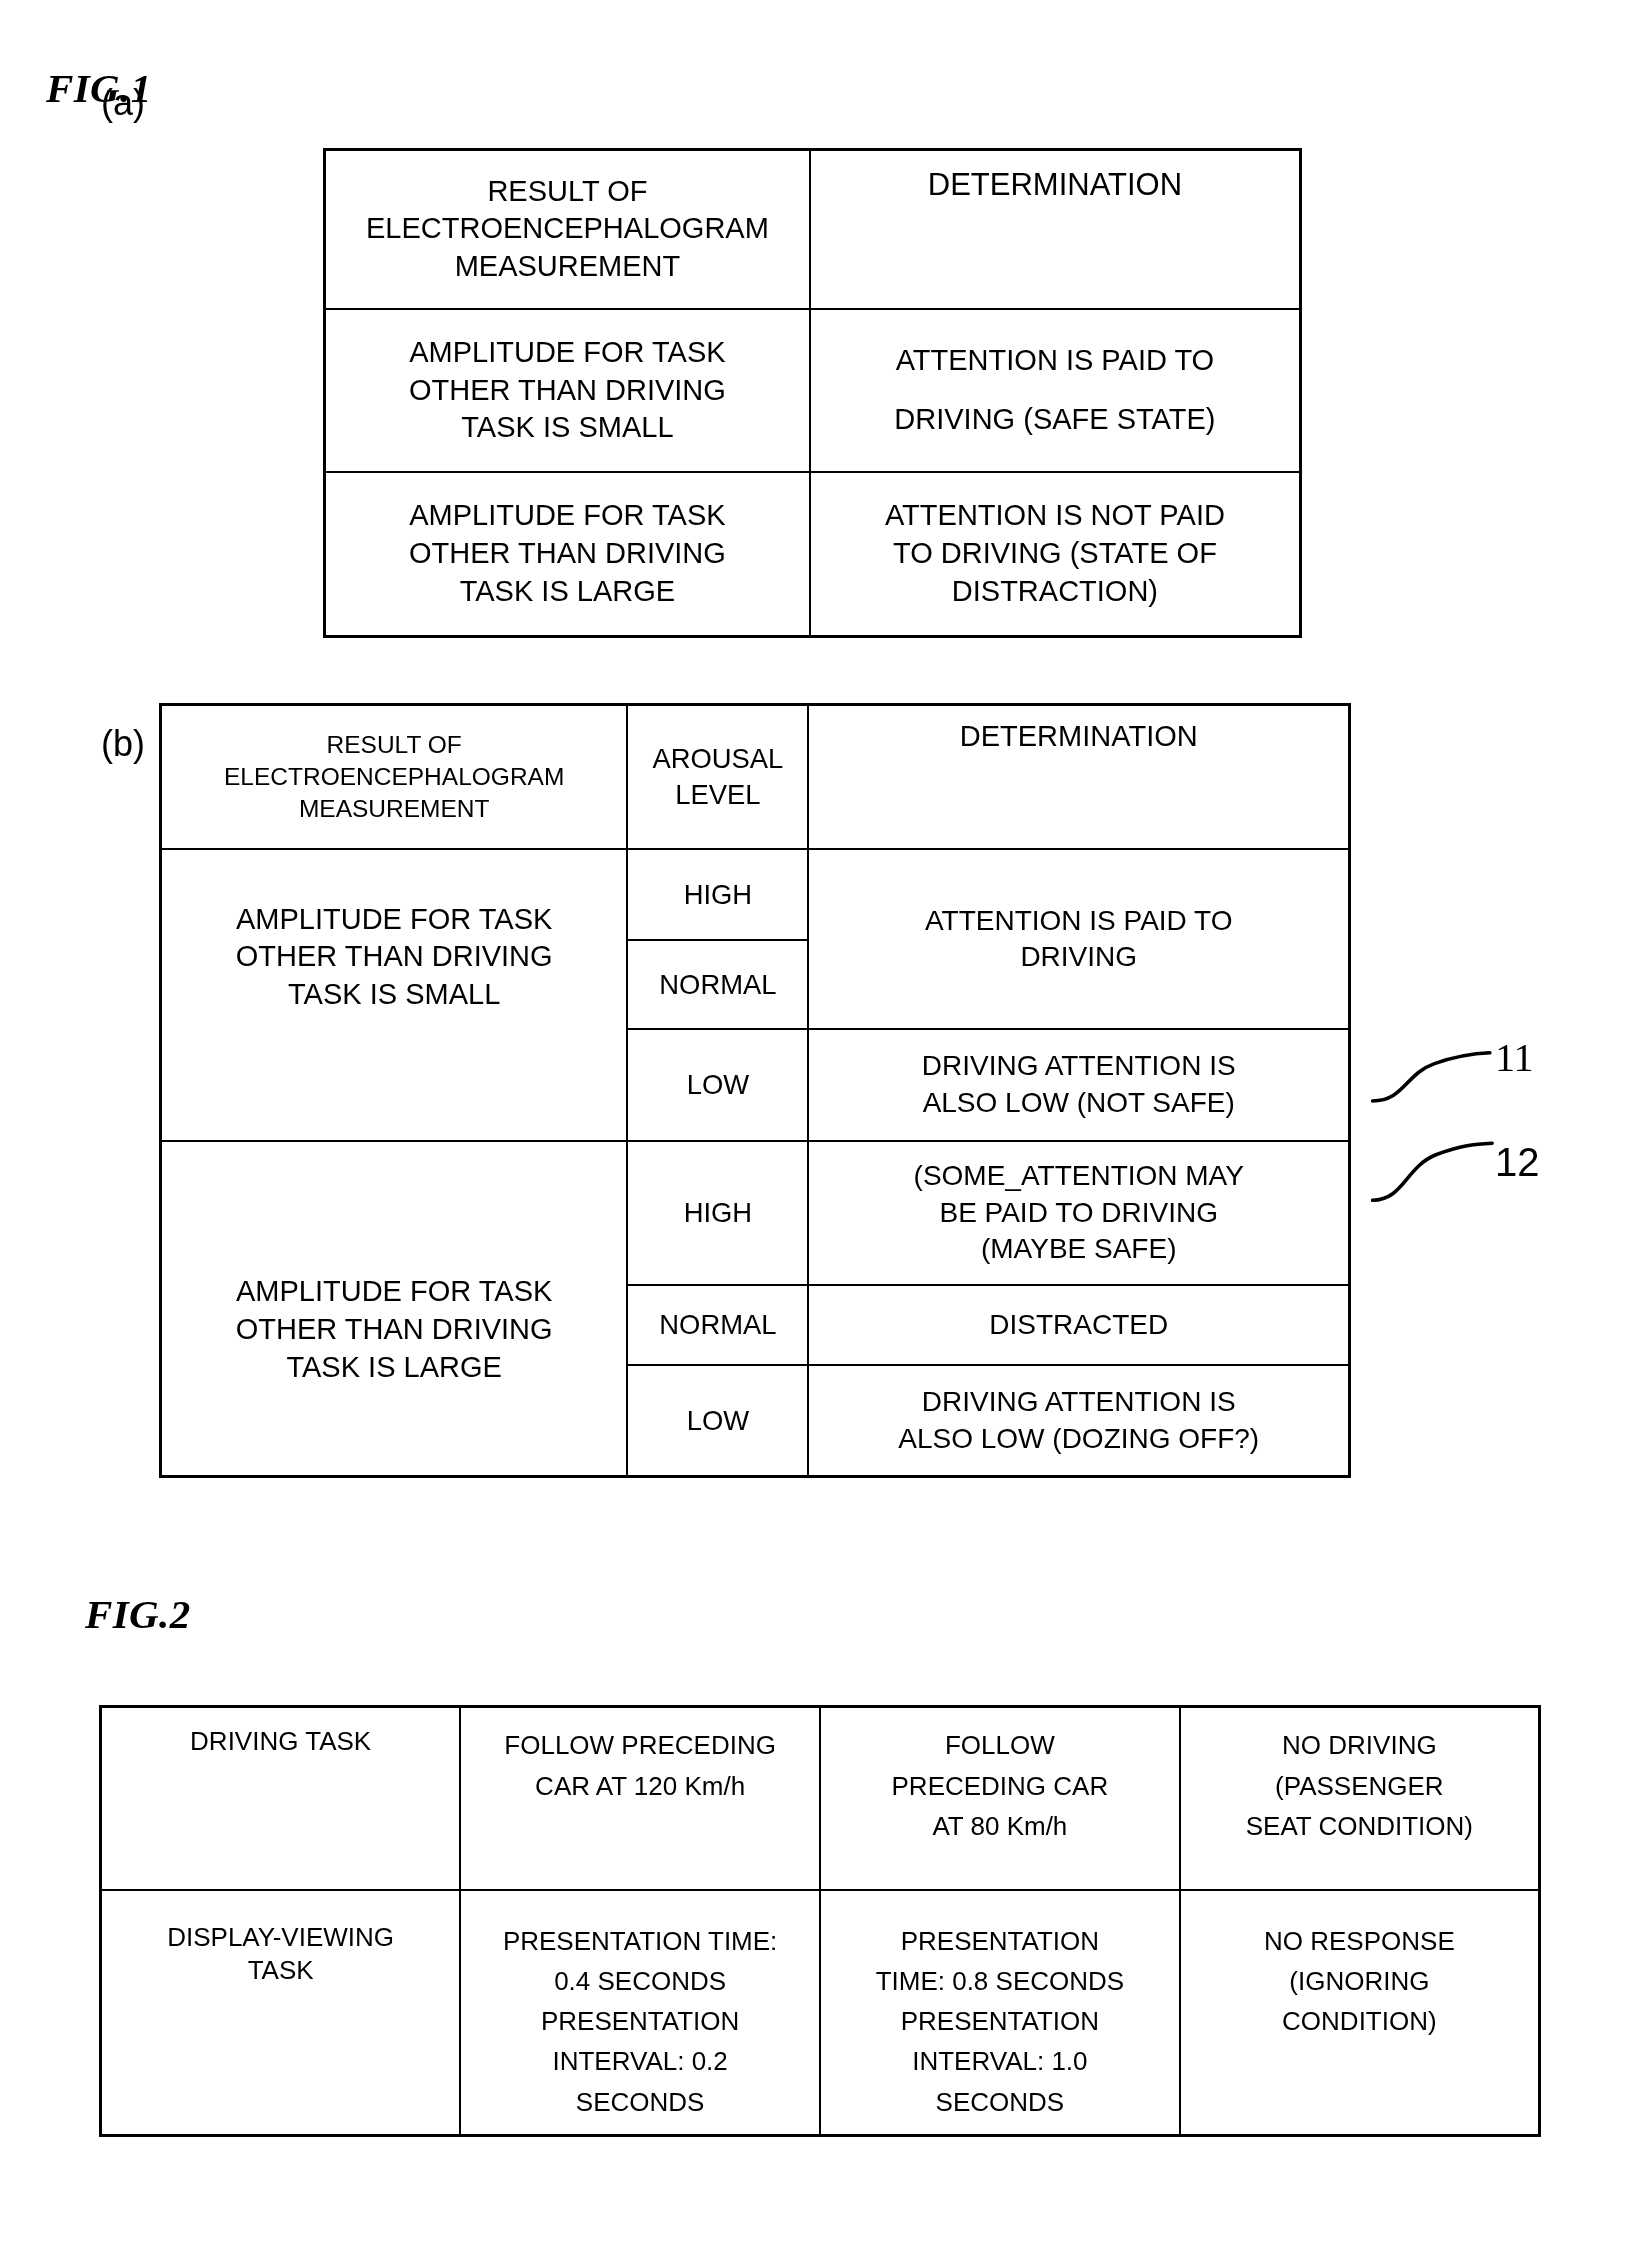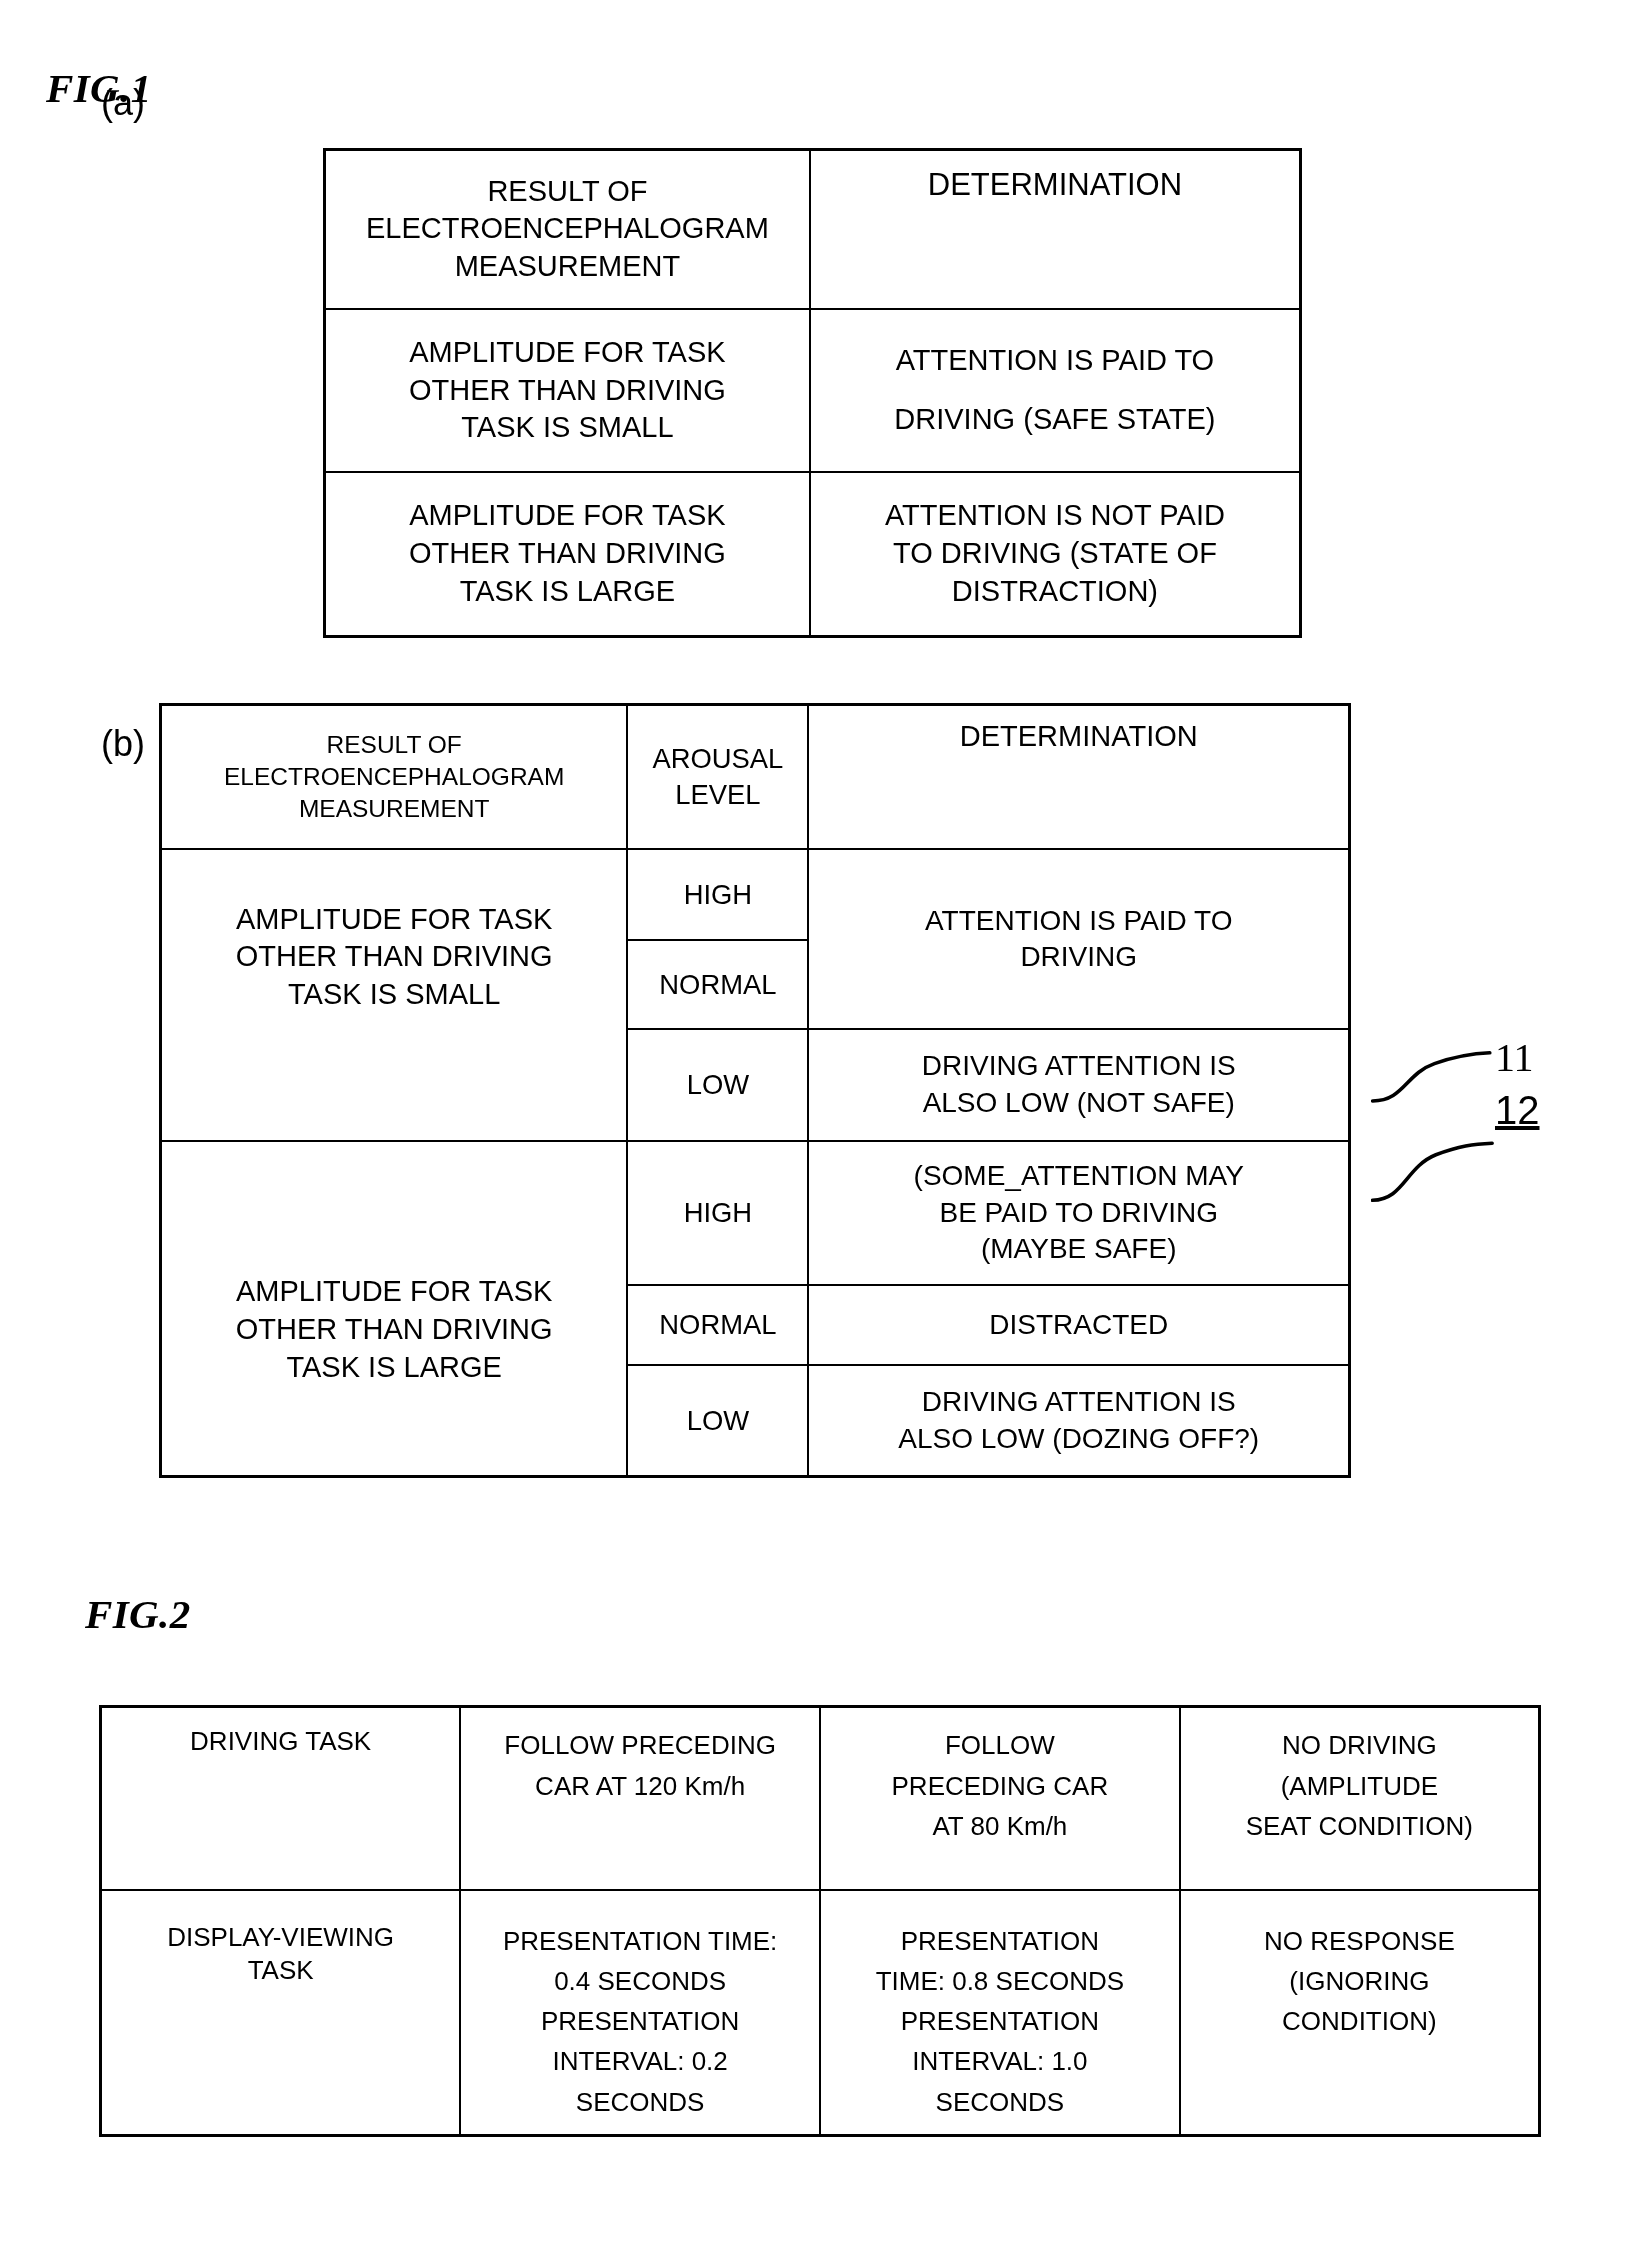--- a/index.html
+++ b/index.html
@@ -115,21 +115,21 @@
 
   
   .callout-num {
     position: absolute;
     font-family: "Liberation Sans", sans-serif;
     font-size: 40px;
     color: #000;
     white-space: nowrap;
   }
   #callout-11-num { left: 1495px; top: 1034px; font-family: Liberation Serif, serif; }
-  #callout-12-num { left: 1495px; top: 1088px; text-decoration: underline; }
+  #callout-12-num { left: 1495px; top: 1140px; }
 
   .callout-leader {
     position: absolute;
     pointer-events: none;
   }
   #callout-11-leader { left: 1371px; top: 1032px; }
   #callout-12-leader { left: 1371px; top: 1115px; }
 </style>
 </head>
 <body>
@@ -262,21 +262,21 @@
       <div>FOLLOW PRECEDING</div>
       <div>CAR AT 120 Km/h</div>
     </td>
     <td class="roomy">
       <div>FOLLOW</div>
       <div>PRECEDING CAR</div>
       <div>AT 80 Km/h</div>
     </td>
     <td class="roomy">
       <div>NO DRIVING</div>
-      <div>(AMPLITUDE</div>
+      <div>(PASSENGER</div>
       <div>SEAT CONDITION)</div>
     </td>
   </tr>
 
   <tr class="r-display">
     <td>
       <div>DISPLAY-VIEWING</div>
       <div>TASK</div>
     </td>
     <td class="roomy">

